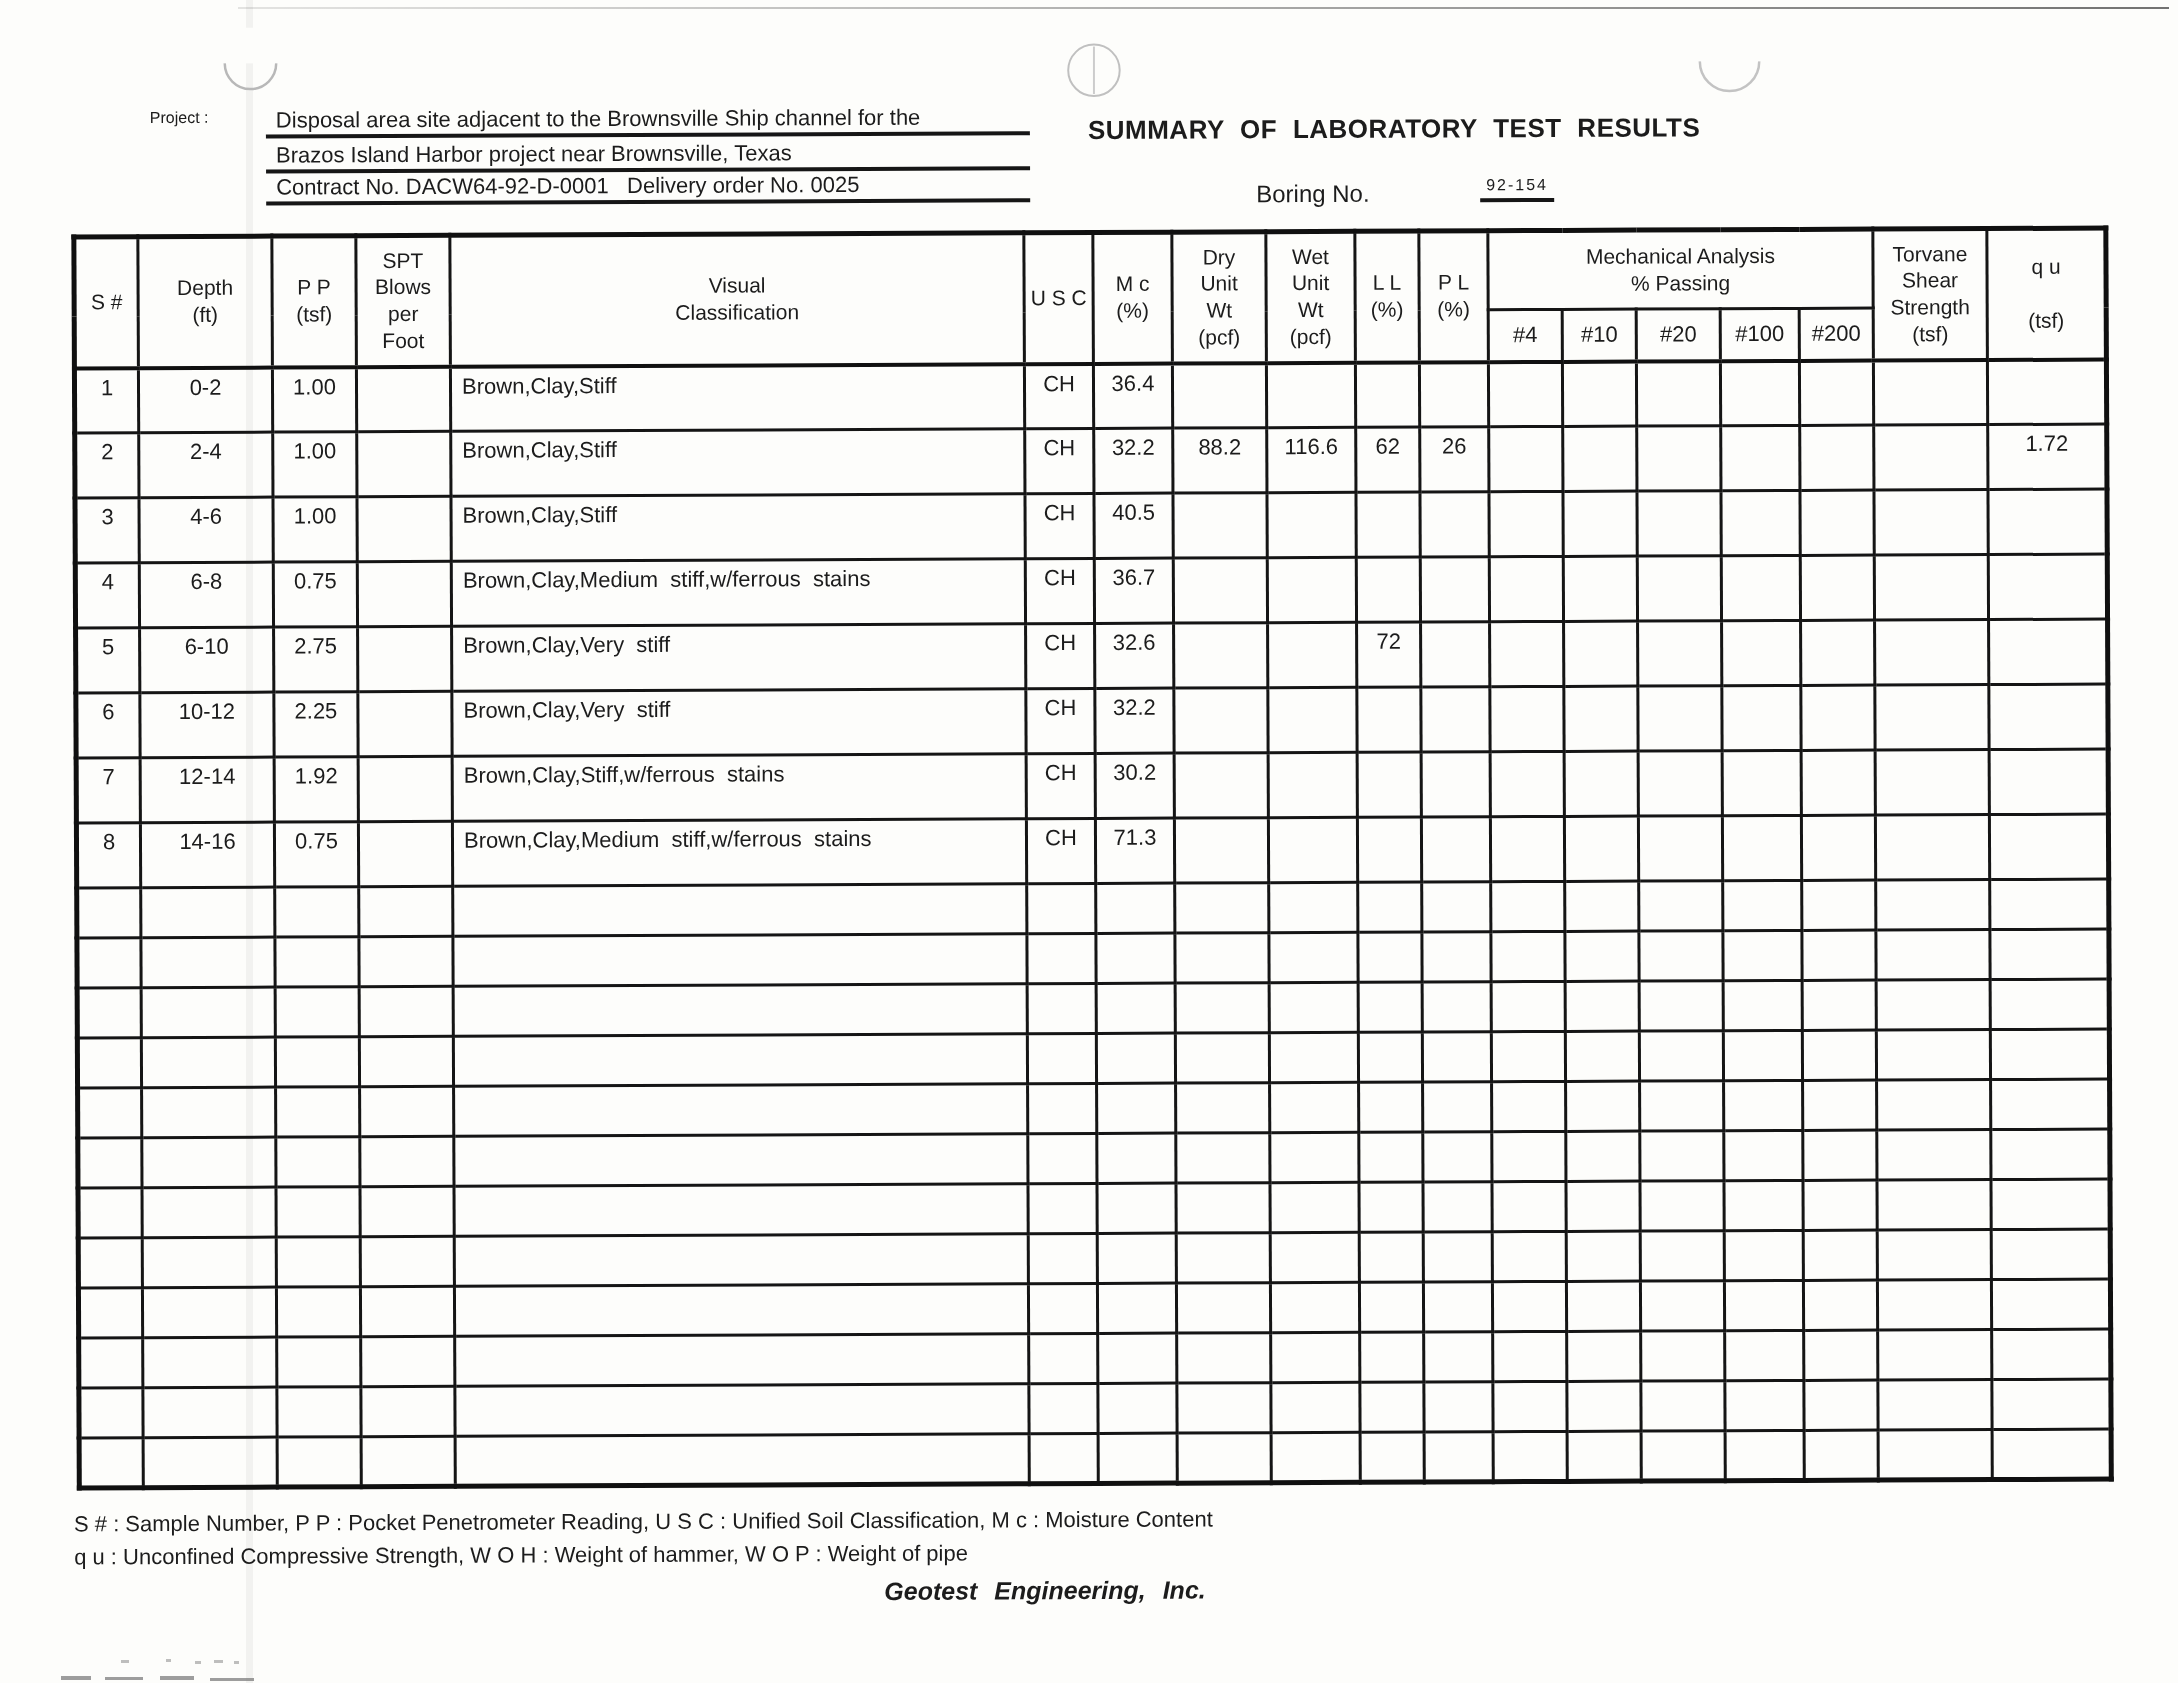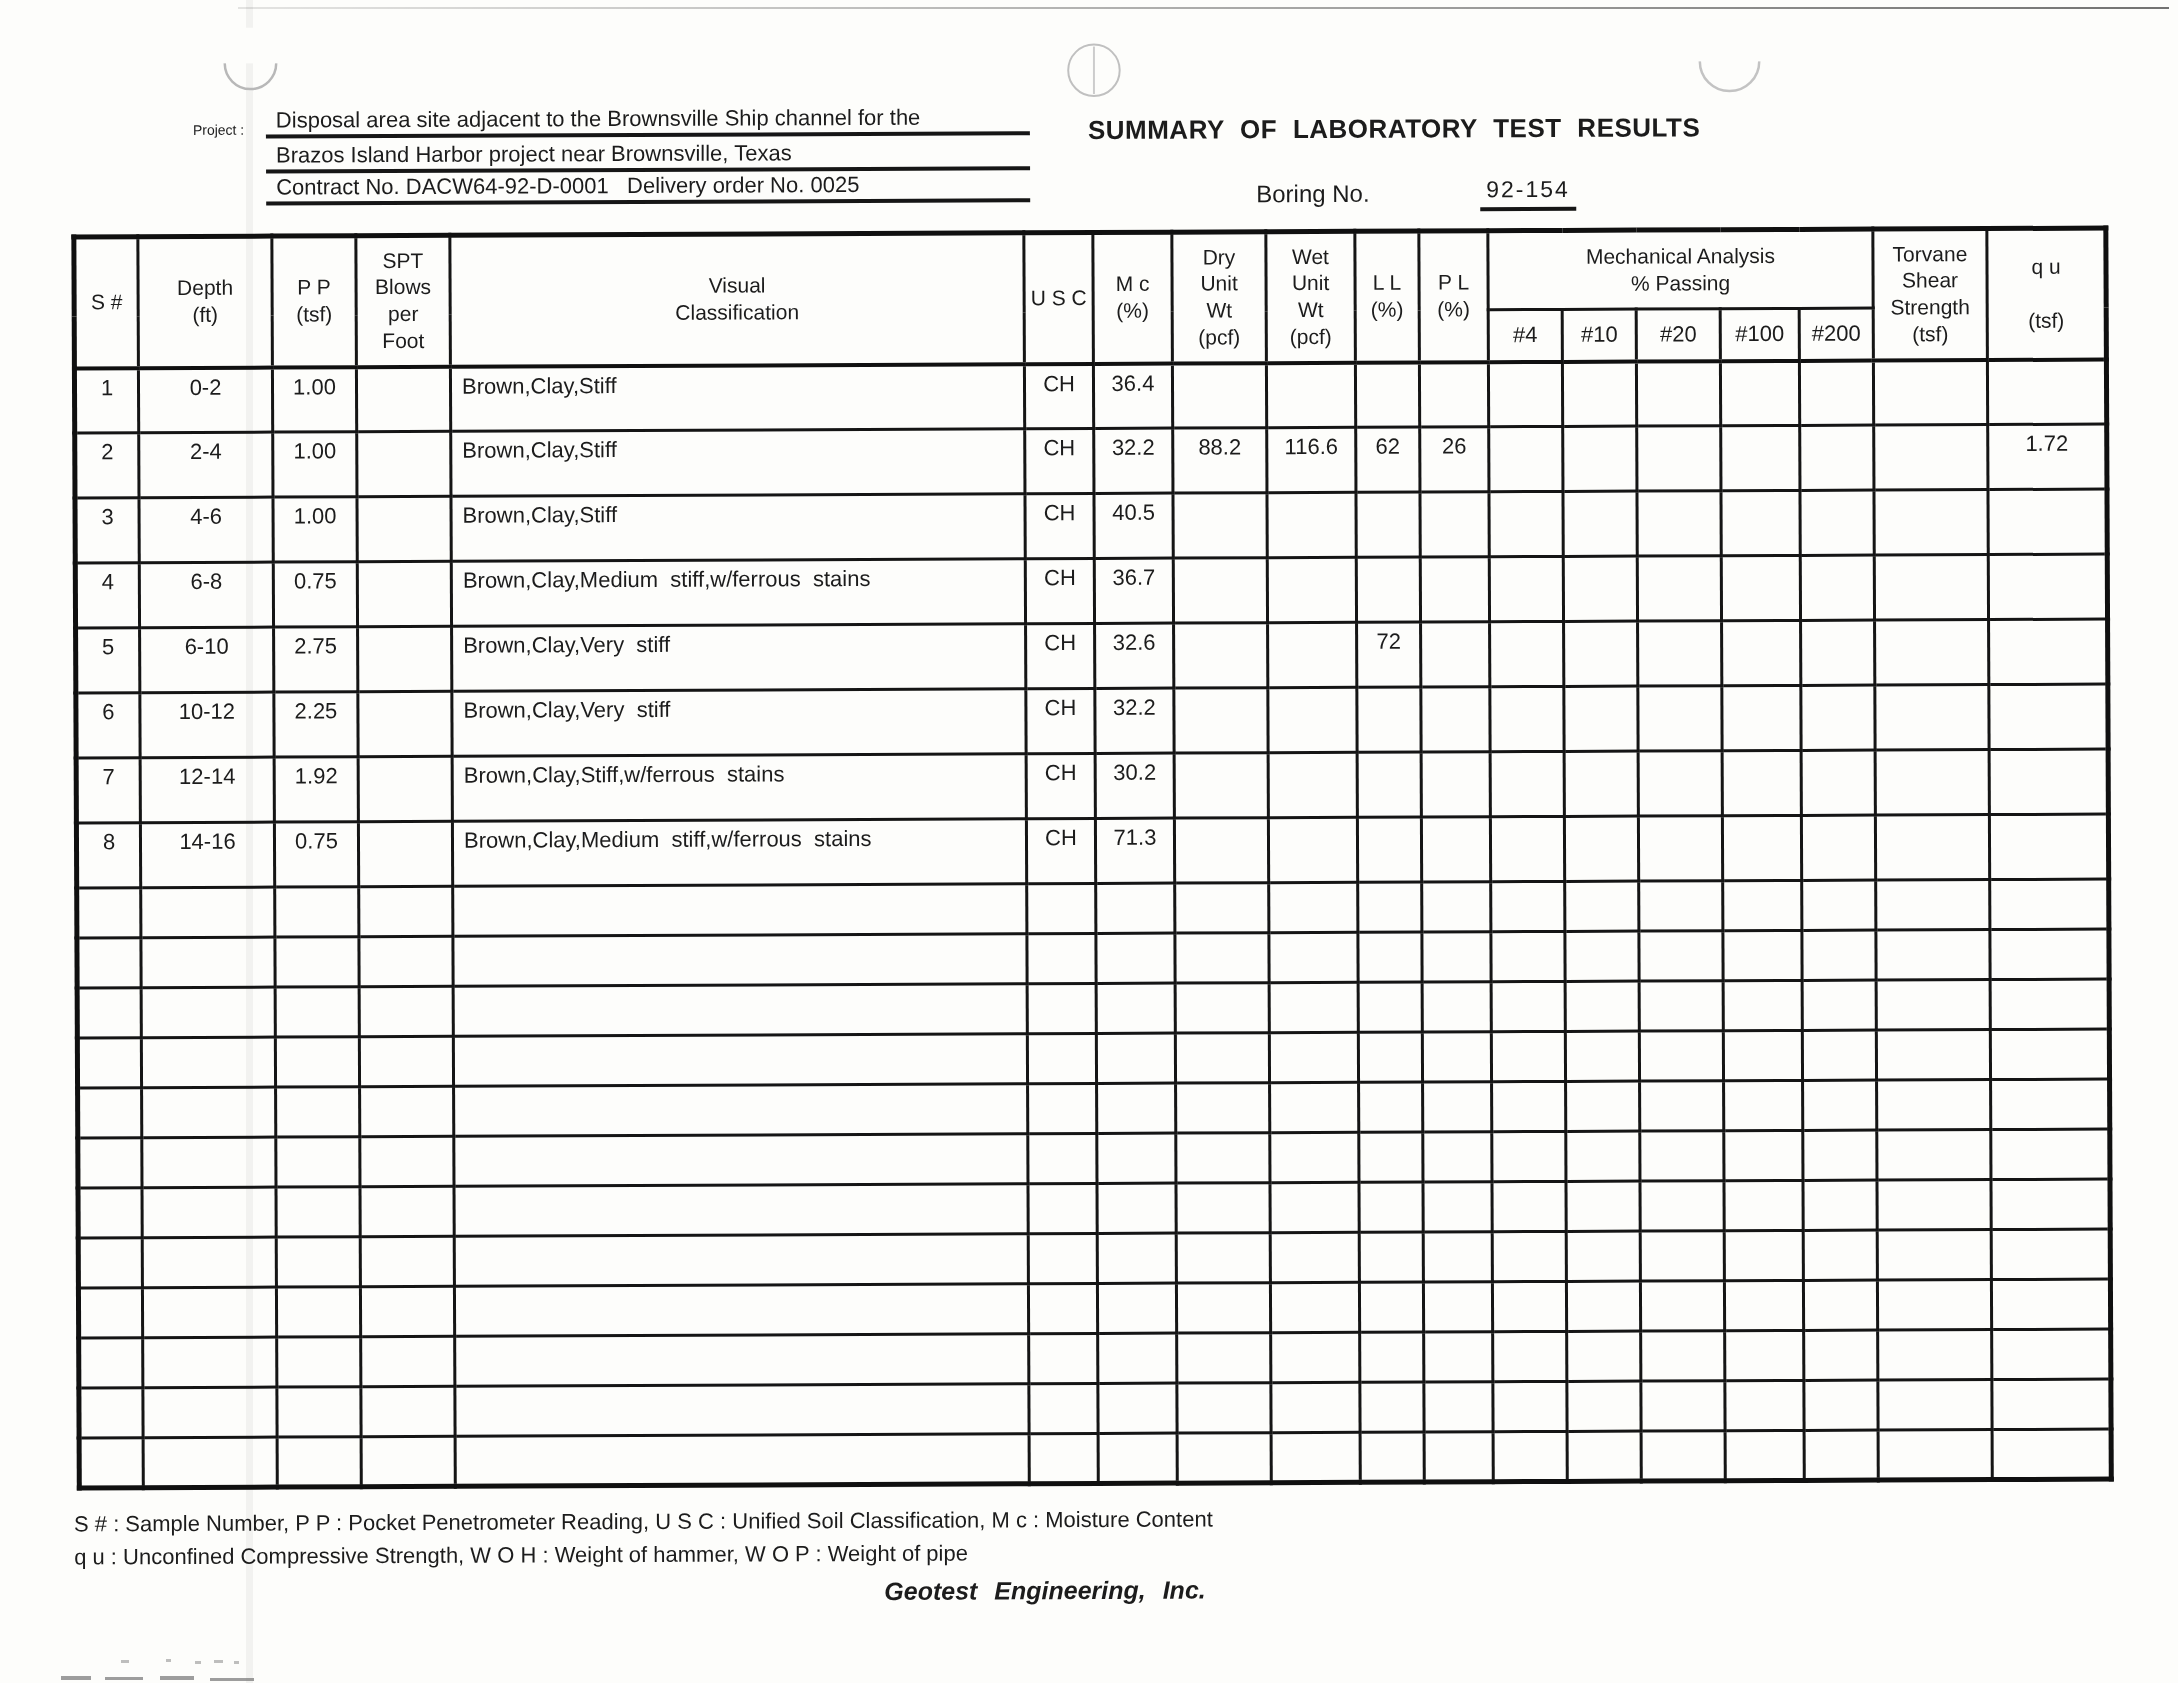--- a/index.html
+++ b/index.html
@@ -13,29 +13,29 @@
   .artifacts { position:absolute; inset:0; pointer-events:none; z-index:5; }
   .top-edge-line { position:absolute; left:238px; top:7px; width:1931px; height:2px;
     background:linear-gradient(to right, rgba(0,0,0,0.10), rgba(0,0,0,0.55)); }
   .left-streak { position:absolute; left:246px; top:0; width:7px; height:1683px;
     background:rgba(0,0,0,0.045); }
   .speck { position:absolute; background:#8a8a8a; opacity:0.55; }
   .smudge { position:absolute; background:#6a6a6a; opacity:0.65; }
   
   .sheet { position:absolute; inset:0; transform:rotate(-0.25deg); transform-origin:1089px 842px; z-index:10; }
   
-  .project-label { position:absolute; left:153px; top:118px; font-size:14px;margin-left:43px; }
+  .project-label { position:absolute; left:153px; top:105px; font-size:16px; }
   .field-line { position:absolute; left:269px; width:764px; height:33px;
     border-bottom:4px solid #161616; font-size:22px; line-height:30px; padding-left:10px;
     white-space:pre; box-sizing:border-box; }
   .fl-1 { top:102px; } .fl-2 { top:137px; } .fl-3 { top:169px; }
   .doc-title { position:absolute; left:1091px; top:115px; font-size:26px; font-weight:bold;
     letter-spacing:0.5px; word-spacing:8px; }
   .boring-label { position:absolute; left:1259px; top:181px; font-size:24px; }
-  .boring-number { position:absolute; left:1483px; top:178px; font-size:23px; letter-spacing:2px;
+  .boring-number { position:absolute; left:1483px; top:178px; font-size:16px; letter-spacing:2px;
     border-bottom:4px solid #161616; padding:0 6px 4px 6px; }
   
   table.results { position:absolute; left:74px; top:230px; width:2035px;
     border-collapse:collapse; table-layout:fixed; }
   table.results th, table.results td { border:3px solid #151515; box-sizing:border-box; }
   table.results { border:5px solid #101010; }
   th { font-weight:normal; font-size:21px; line-height:1.28; text-align:center;
     vertical-align:middle; white-space:pre-line; padding:2px; }
   thead tr.h1 th { height:79px; }
   thead tr.h2 th { height:52px; font-size:22px; }

